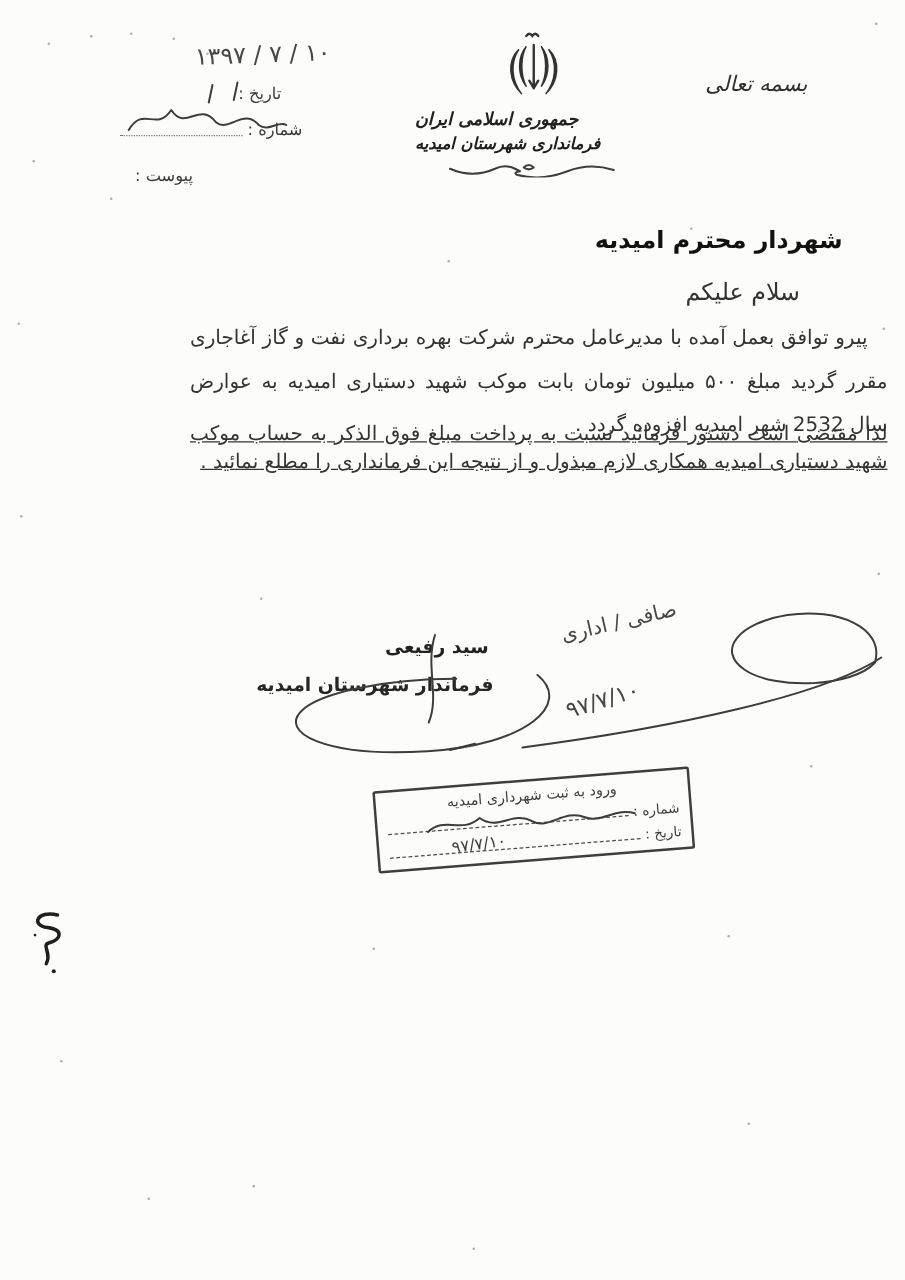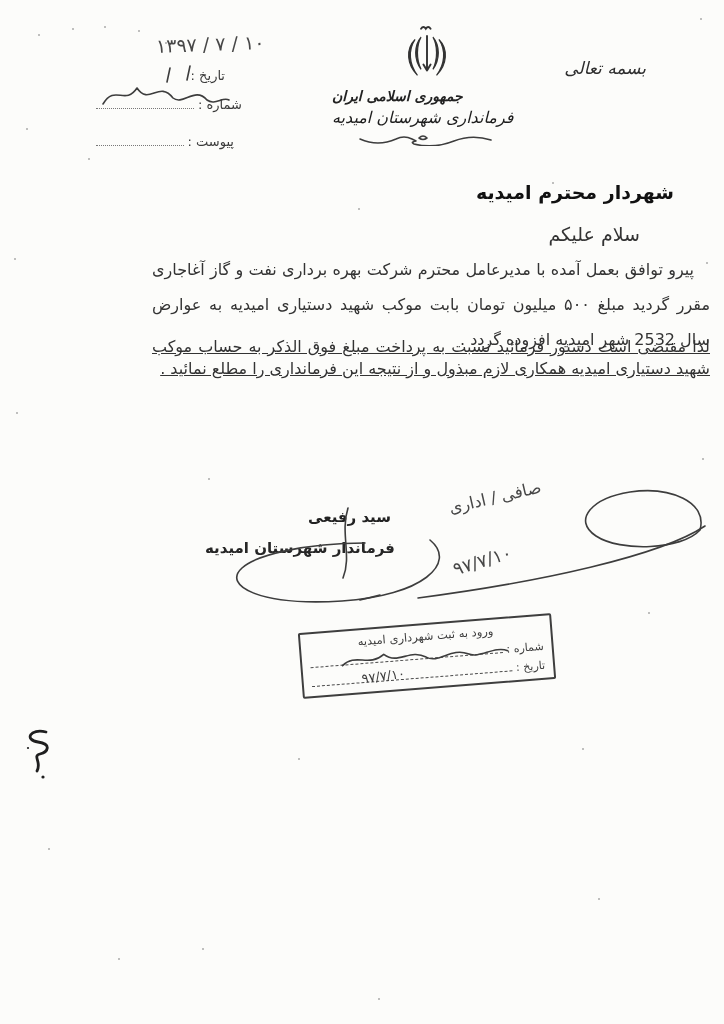--- a/index.html
+++ b/index.html
@@ -12,21 +12,21 @@
   .abs{position:absolute;}
   .hw{color:#474747;white-space:nowrap;}
   
   .meta-row{position:absolute;display:flex;direction:rtl;align-items:flex-end;
     gap:4px;font-size:13px;color:#3a3a3a;}
   .meta-row .lbl{white-space:nowrap;}
   .leader{flex:1;border-bottom:1.5px dotted #787878;height:3px;margin-bottom:3px;}
   
   .emblem-block{position:absolute;left:332px;top:24px;width:190px;text-align:left;}
   .org-country{font-size:14px;font-weight:bold;font-style:italic;color:#222;margin-top:2px;}
-  .org-office{font-size:16px;font-weight:normal;font-style:italic;color:#1d1d1d;margin-top:4px;}
+  .org-office{font-size:13px;font-weight:bold;font-style:italic;color:#1d1d1d;margin-top:4px;}
   .bismillah{position:absolute;right:78px;top:58px;font-size:17px;font-style:italic;color:#2e2e2e;}
   .addressee{position:absolute;right:50px;top:181px;font-size:19px;font-weight:bold;color:#111;}
   .salutation{position:absolute;right:84px;top:223px;font-size:19px;color:#333;}
   .body-text{position:absolute;right:14px;left:152px;direction:rtl;text-align:justify;
     font-size:16px;line-height:35px;color:#333;margin:0;}
   #para1{top:252px;text-indent:16px;}
   #para2{top:336px;line-height:22px;text-decoration:underline;}
   
   .sig-name{position:absolute;left:308px;top:508px;font-size:15px;font-weight:bold;color:#222;}
   .sig-title{position:absolute;left:205px;top:539px;font-size:15px;font-weight:bold;
@@ -64,21 +64,21 @@
 
   <div class="abs hw" style="left:156px;top:33px;font-size:19px;letter-spacing:2px;transform:rotate(-2deg);">۱۳۹۷ / ۷ / ۱۰</div>
 
   <div class="meta-row" style="left:100px;top:68px;width:125px;">
     <span class="lbl">تاریخ :</span>
   </div>
   <div class="meta-row" style="left:96px;top:97px;width:146px;">
     <span class="lbl">شماره :</span>
     <span class="leader"></span>
   </div>
-  <div class="meta-row" style="left:96px;top:134px;width:138px;">
+  <div class="meta-row" style="left:108px;top:134px;width:138px;flex-direction:column;">
     <span class="lbl">پیوست :</span>
     <span class="leader"></span>
   </div>
 
   <svg class="abs" style="left:95px;top:58px;" width="140" height="52" viewBox="0 0 140 52">
     <path class="stroke" d="M75,10 l-3,14 M95,8 l-3,14"></path>
     <path class="stroke" d="M8,46 C20,26 30,48 42,30 C54,48 64,22 78,40 C88,48 100,28 112,42 C120,48 128,38 134,42"></path>
   </svg>
 
   <div class="emblem-block">

